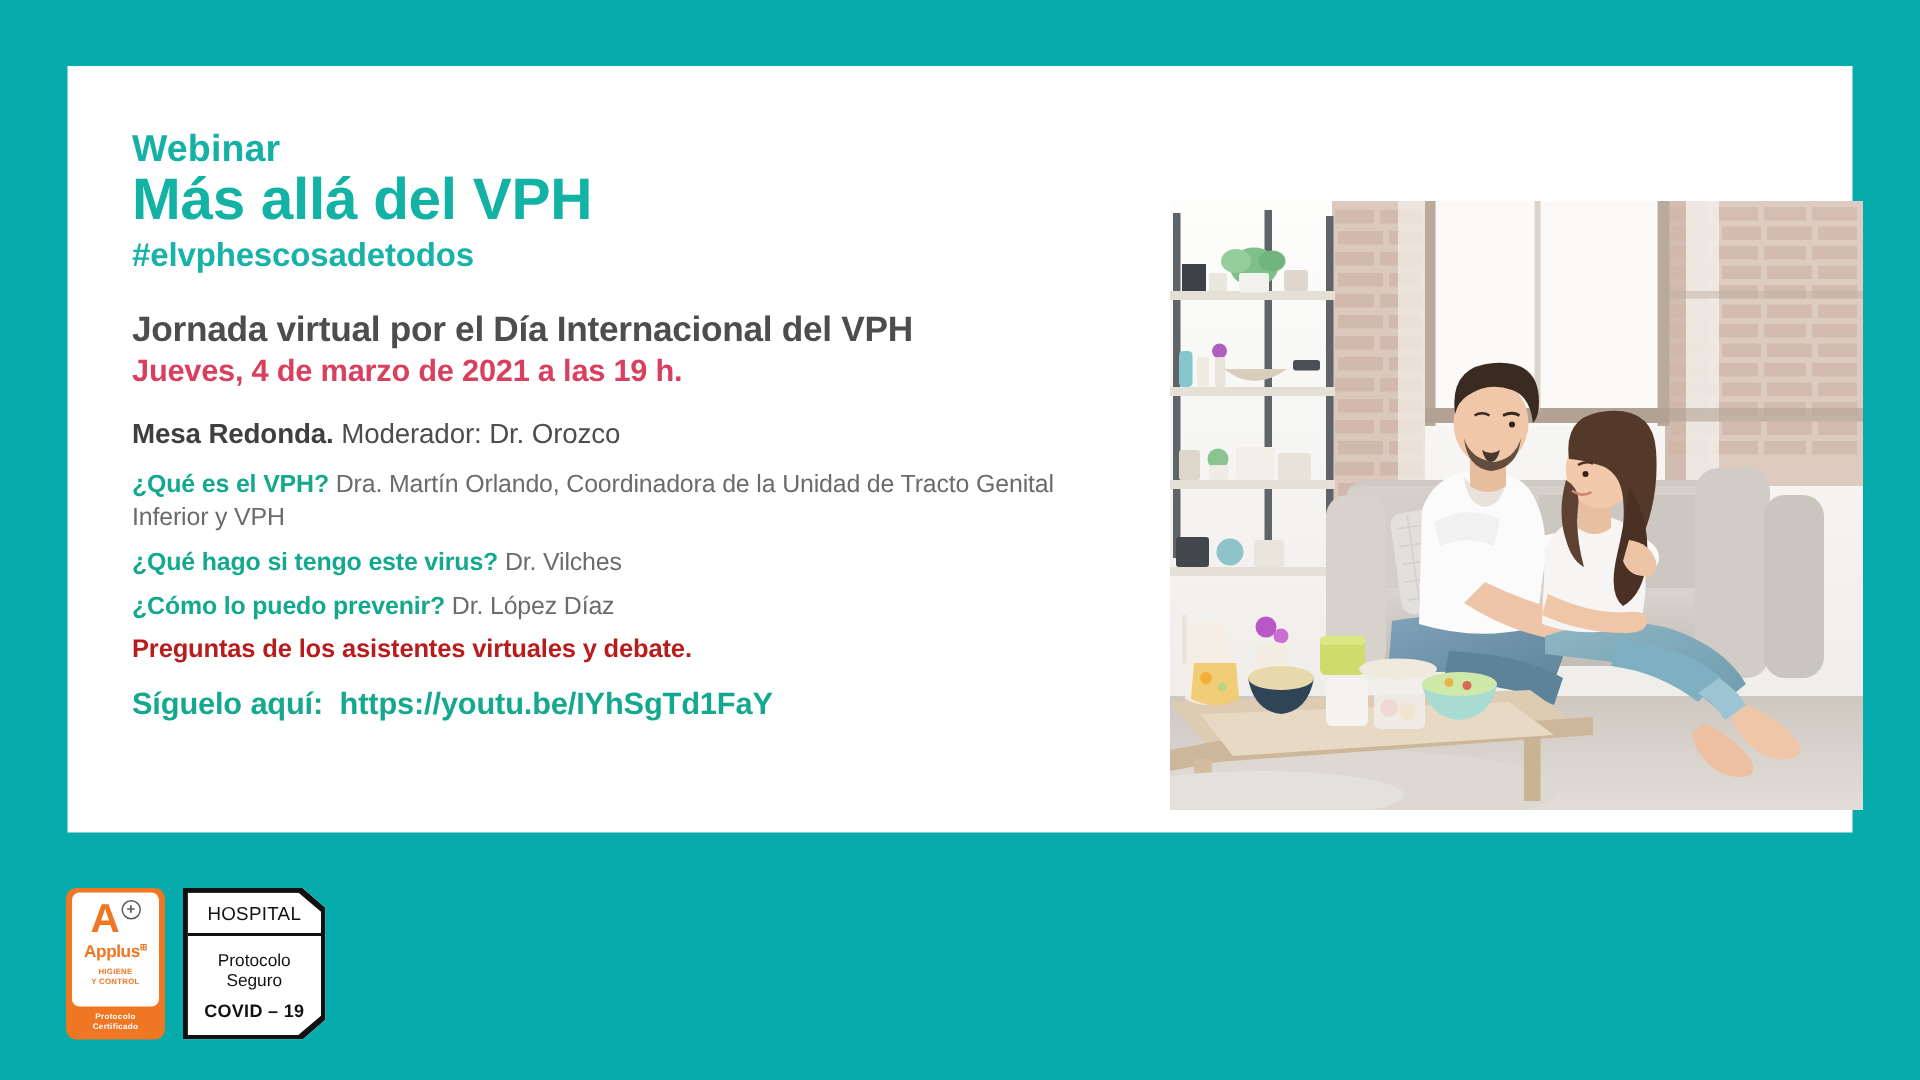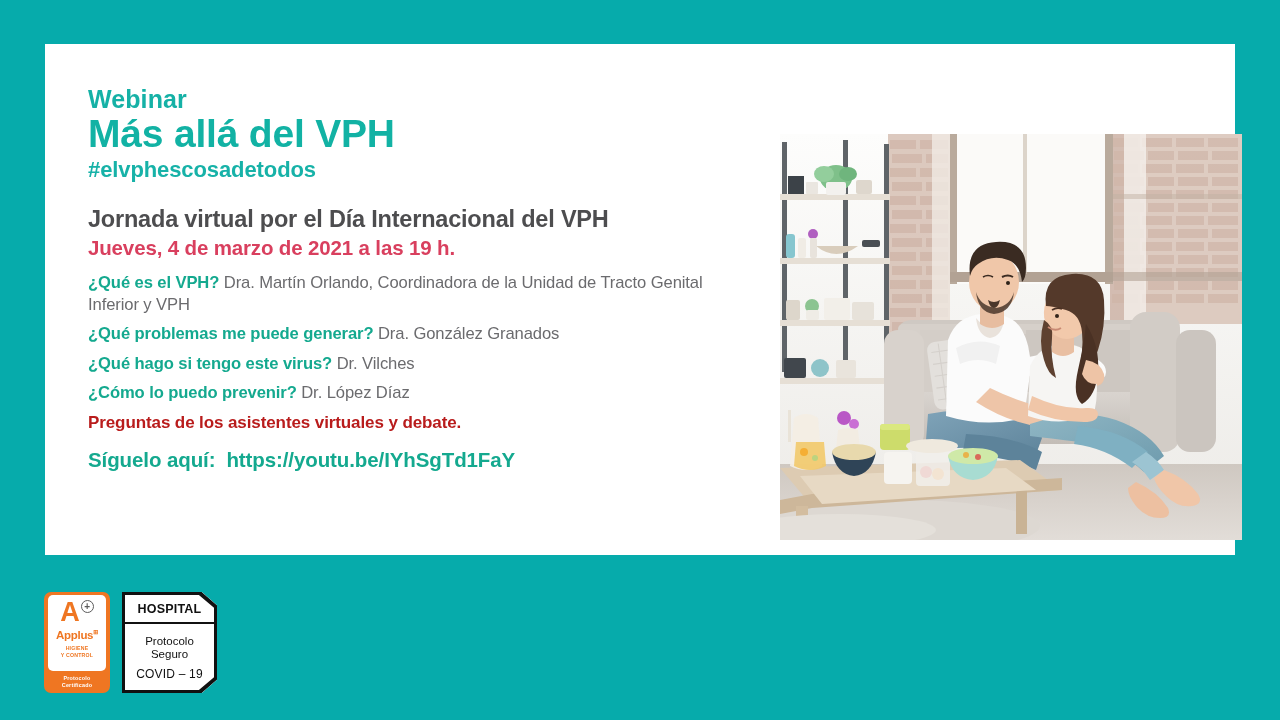--- a/index.html
+++ b/index.html
@@ -123,55 +123,55 @@
     position:absolute;inset:0;background:#111111;
     clip-path:polygon(0 0, 84% 0, 100% 13%, 100% 87%, 84% 100%, 0 100%);
   }
   .covid-face{
     position:absolute;left:3px;top:3px;width:89px;height:95px;background:#ffffff;
     clip-path:polygon(0 0, 83% 0, 100% 13.5%, 100% 86.5%, 83% 100%, 0 100%);
     display:flex;flex-direction:column;
   }
   .covid-head{
     height:27px;display:flex;align-items:center;justify-content:center;
-    border-bottom:2.5px solid #111111;font-size:12.5px;font-weight:700;color:#111;
+    border-bottom:2.5px solid #111111;font-size:12.5px;font-weight:400;color:#111;
     letter-spacing:.2px;
   }
   .covid-body{
     flex:1;display:flex;flex-direction:column;align-items:center;justify-content:center;
     gap:7px;padding-top:2px;
   }
   .covid-l1{font-size:11.5px;font-weight:400;color:#111;line-height:1.12;text-align:center;}
-  .covid-l2{font-size:12px;font-weight:400;color:#111;letter-spacing:.2px;}
+  .covid-l2{font-size:12px;font-weight:700;color:#111;letter-spacing:.2px;}
 </style>
 </head>
 <body>
 
 <div class="poster">
 
   <div class="card">
 
     <div class="content">
 
       <p class="kicker">Webinar</p>
       <h1 class="title">Más allá del VPH</h1>
       <p class="hashtag">#elvphescosadetodos</p>
 
       <p class="lead">Jornada virtual por el Día Internacional del VPH</p>
       <p class="date">Jueves, 4 de marzo de 2021 a las 19 h.</p>
 
+      <p class="moderator">
+        <b>Mesa Redonda.</b>
+        <span>Moderador: Dr. Orozco</span>
+      </p>
 
       <div class="agenda">
         <p class="agenda-row">
           <span class="q">¿Qué es el VPH?</span>
           <span>Dra. Martín Orlando, Coordinadora de la Unidad de Tracto Genital Inferior y VPH</span>
-        </p>
-        <p class="agenda-row">
-          <span class="q">¿Qué problemas me puede generar?</span>
-          <span>Dra. González Granados</span>
         </p>
         <p class="agenda-row">
           <span class="q">¿Qué hago si tengo este virus?</span>
           <span>Dr. Vilches</span>
         </p>
         <p class="agenda-row">
           <span class="q">¿Cómo lo puedo prevenir?</span>
           <span>Dr. López Díaz</span>
         </p>
         <p class="agenda-row plain">Preguntas de los asistentes virtuales y debate.</p>

